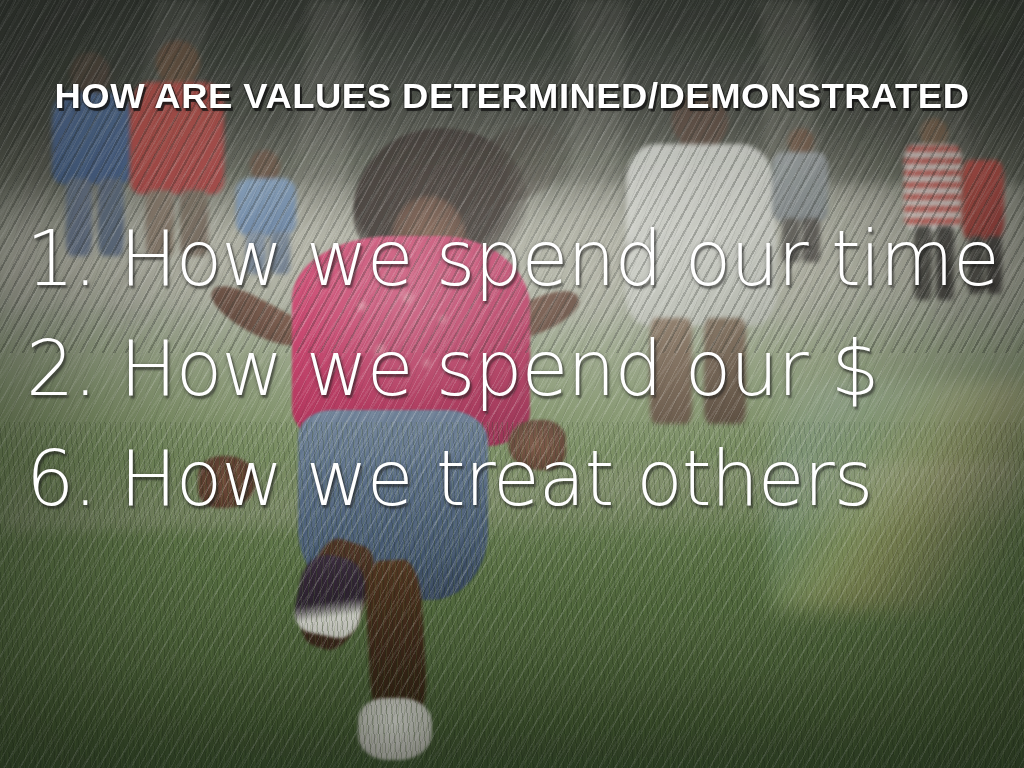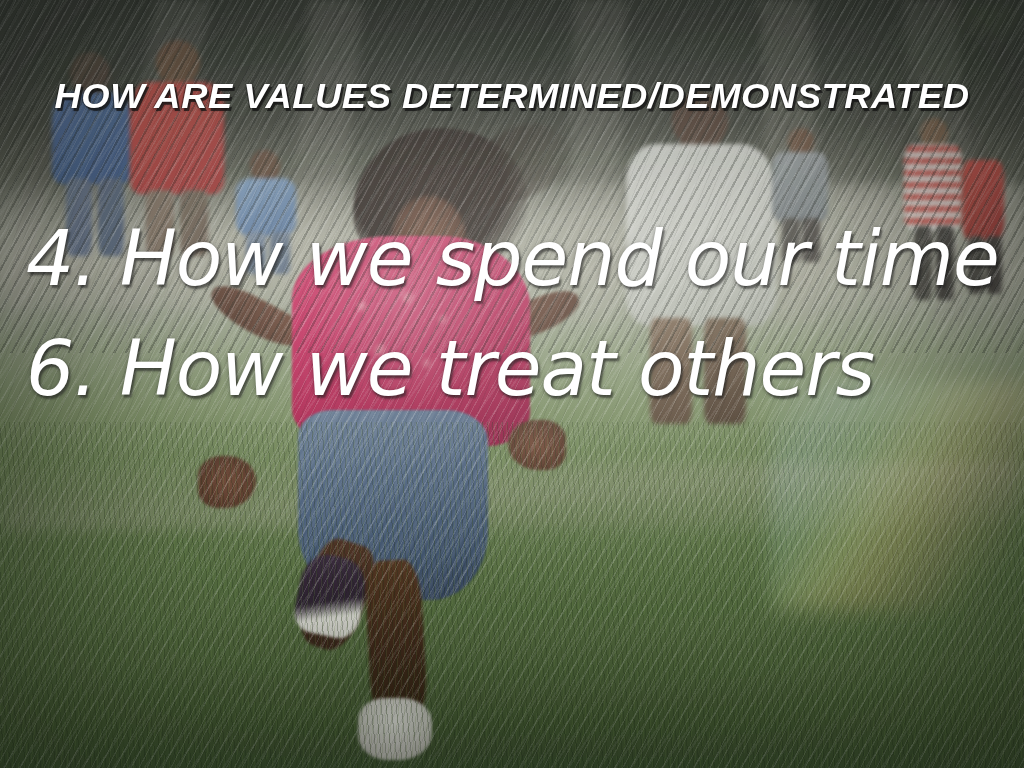--- a/index.html
+++ b/index.html
@@ -252,21 +252,21 @@
     background:
       radial-gradient(ellipse 760px 420px at 50% 34%, rgba(225,228,220,.26), rgba(200,205,195,.06) 60%, transparent 80%),
       linear-gradient(to bottom, rgba(120,125,118,.30) 0%, rgba(185,190,180,.14) 30%, rgba(120,140,100,.05) 60%, rgba(40,60,30,.14) 100%);
   }
   .vignette {
     position: absolute; inset: 0;
     box-shadow: inset 0 0 220px 60px rgba(10,14,10,.45);
   }
 
   
-  .text-layer { position: absolute; inset: 0; font-style: italic; }
+  .text-layer { position: absolute; inset: 0; }
 
   .slide-title {
     position: absolute;
     left: 0; right: 0;
     top: 76px;
     text-align: center;
     color: #ffffff;
     font-family: "Liberation Sans Narrow", "Liberation Sans", sans-serif;
     font-size: 35px;
     font-weight: 700;
@@ -381,18 +381,19 @@
     <div class="spray-dark-top"></div>
     <div class="haze"></div>
     <div class="vignette"></div>
   </div>
 
   <div class="text-layer">
 
     <div class="slide-title">HOW ARE VALUES DETERMINED/DEMONSTRATED</div>
 
     <div class="bullet-list">
-      <div class="bullet">4. How we spend our time</div>
+      <div class="bullet">1. How we spend our time</div>
+      <div class="bullet">2. How we spend our $</div>
       <div class="bullet">6. How we treat others</div>
     </div>
 
   </div>
 </div>
 
 </body></html>

